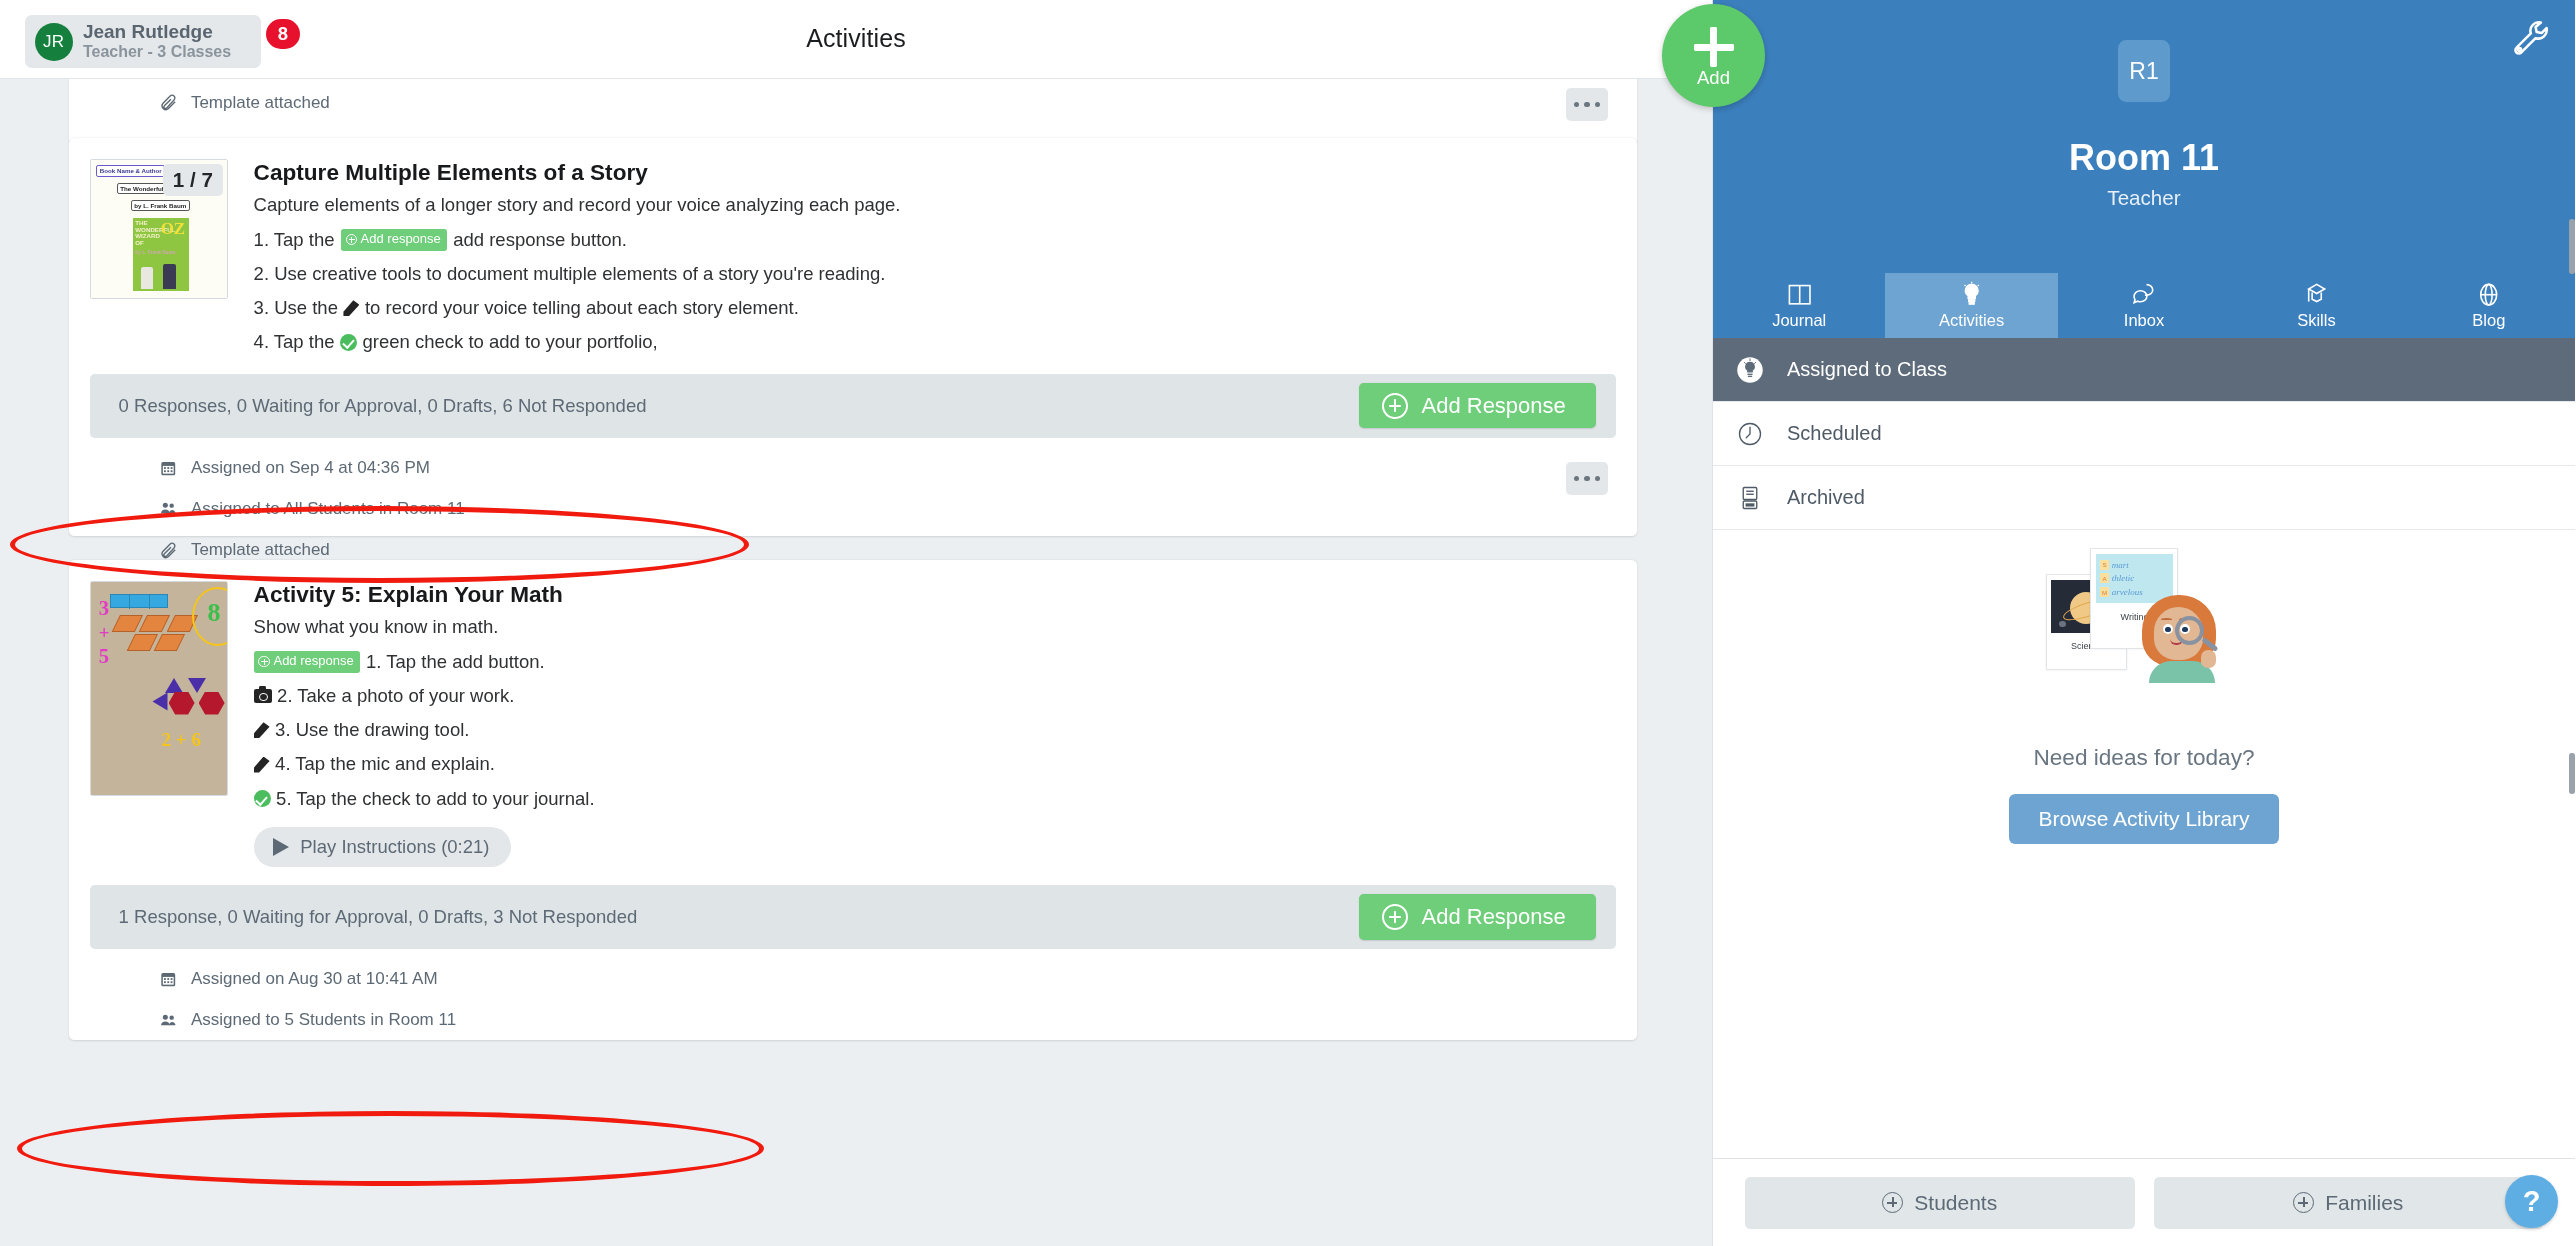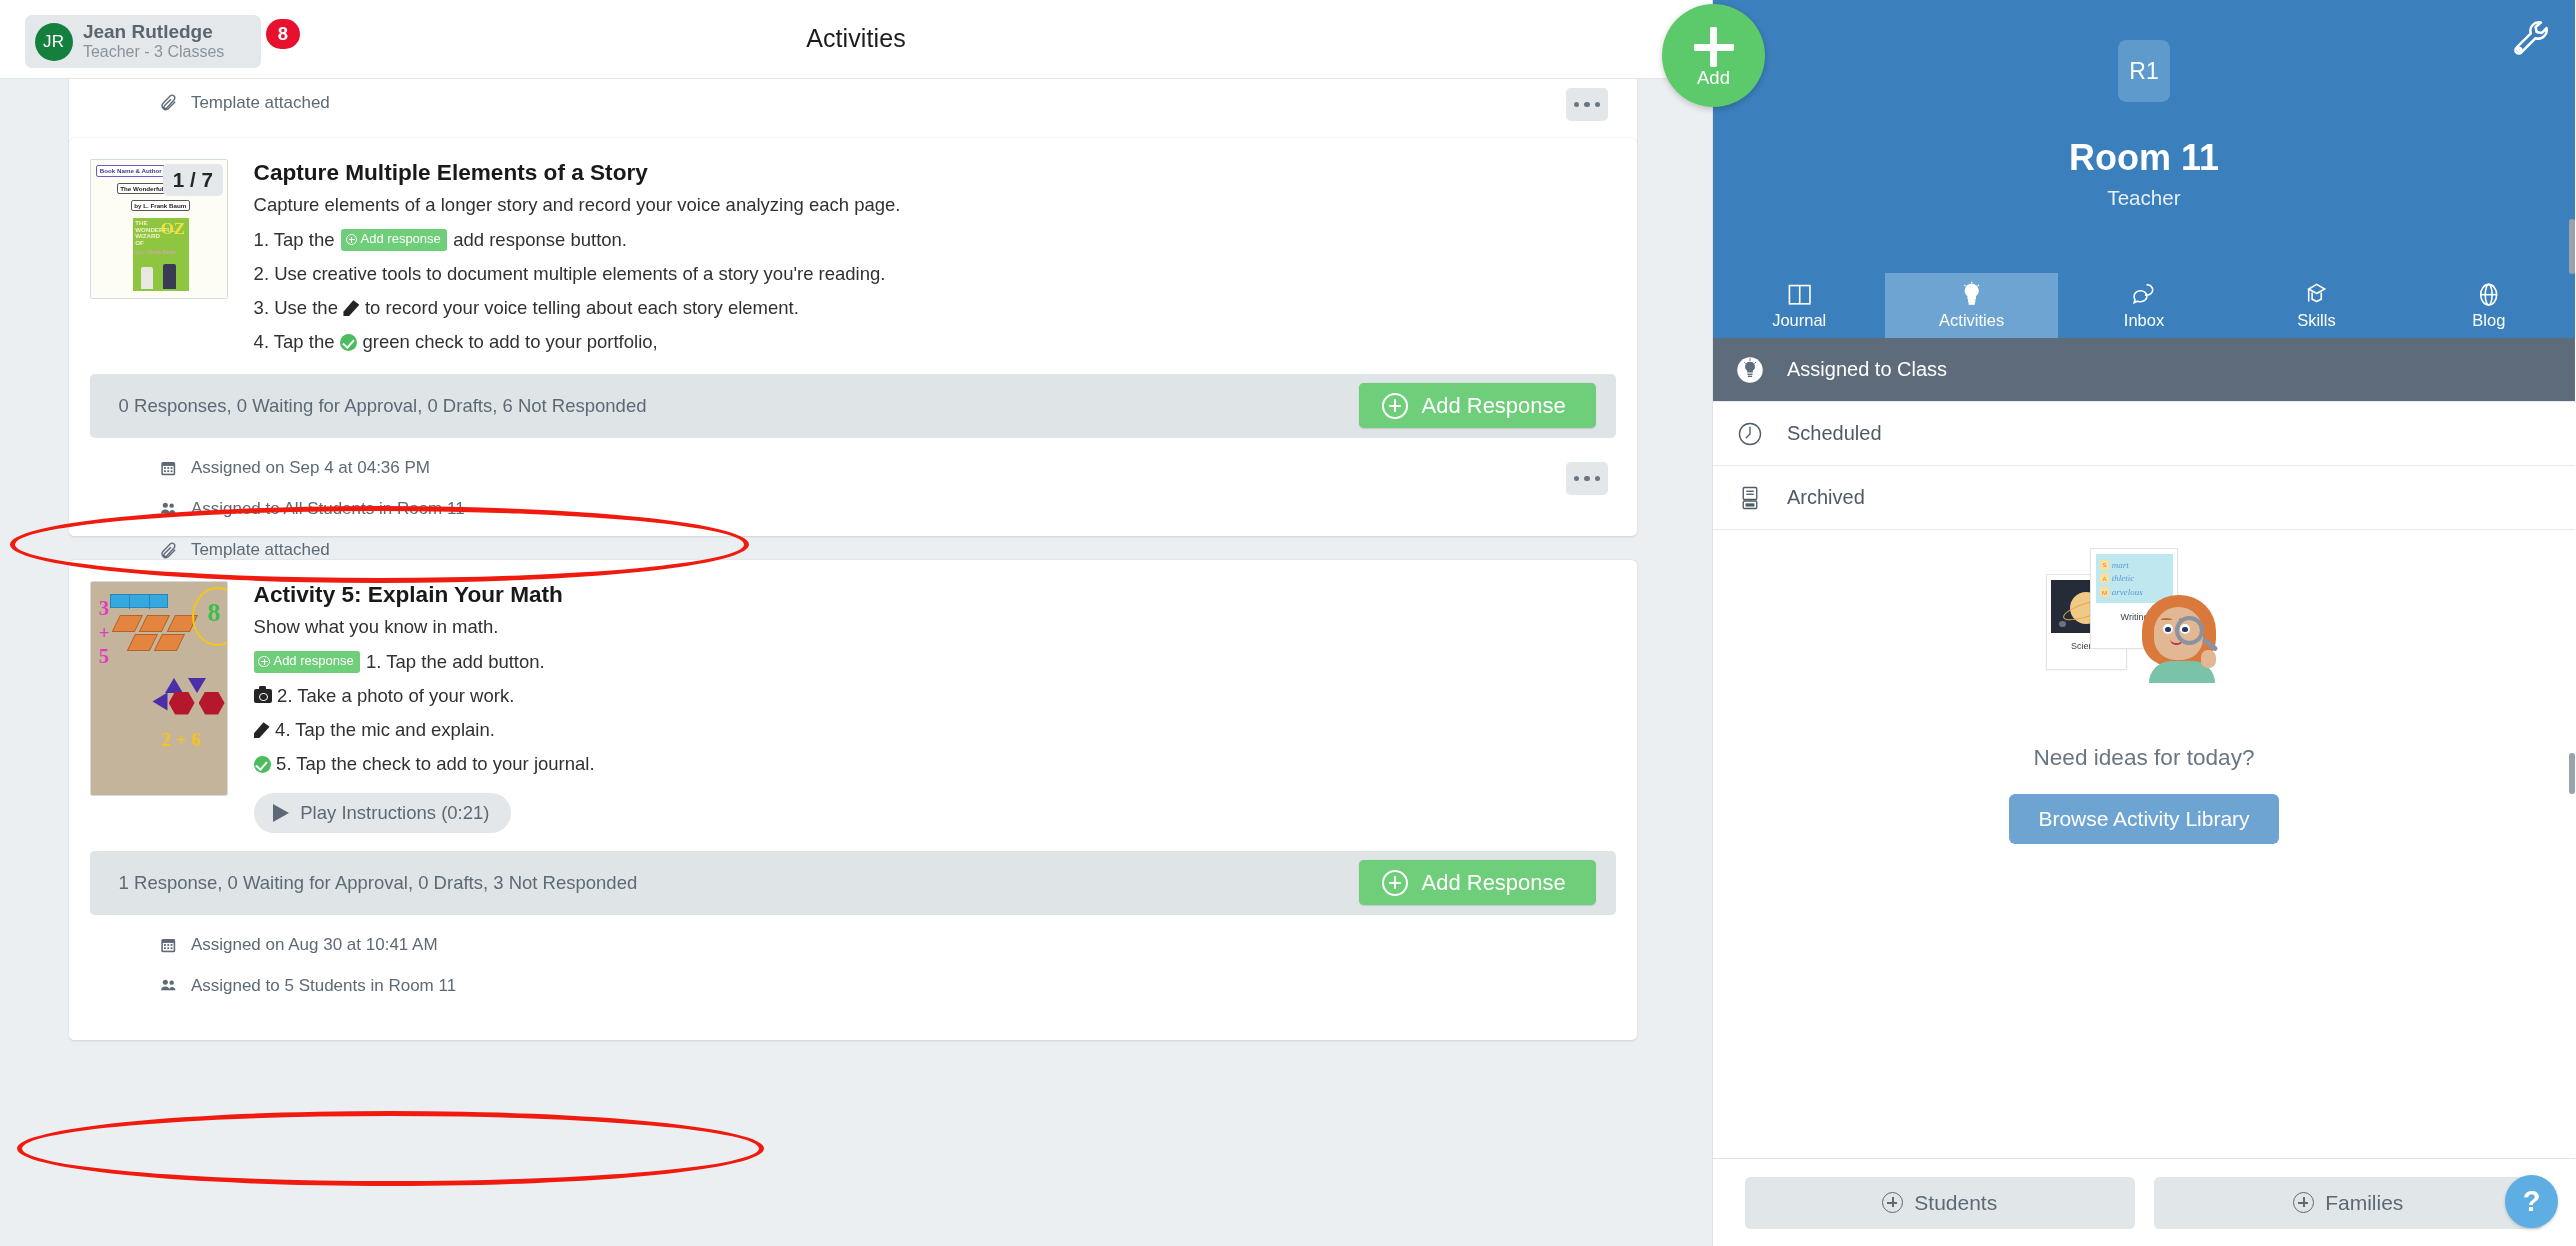--- a/index.html
+++ b/index.html
@@ -24,21 +24,21 @@
     display: flex; align-items: center; padding: 0 15px 0 9.6px; gap: 10.3px;
   }
   .avatar {
     width: 38px; height: 38px; border-radius: 50%;
     background: #15803d; color: #ffffff;
     display: flex; align-items: center; justify-content: center;
     font-size: 17px; font-weight: 400; letter-spacing: 0.3px;
   }
   .user-meta { display: flex; flex-direction: column; justify-content: center; gap: 0.7px; }
   .user-name { font-size: 19px; font-weight: bold; color: #5a6570; line-height: 1.08; }
-  .user-role { font-size: 16px; color: #8a949d; line-height: 1.1; }
+  .user-role { font-size: 16px; color: #8a949d; line-height: 1.1; font-weight: bold; }
   .badge {
     position: absolute; left: 241px; top: 4.1px;
     min-width: 34px; height: 30px; padding: 0 9.6px;
     background: #e8112d; color: #fff; border-radius: 15px;
     display: flex; align-items: center; justify-content: center;
     font-size: 18.5px; font-weight: bold;
   }
   .page-title {
     position: absolute; left: 0; top: 0; width: 1712px; height: 77px;
     display: flex; align-items: center; justify-content: center;
@@ -544,20 +544,26 @@
             <span>1. Tap the add button.</span>
           </div>
 
           <div class="step">
             <span class="ico-inline" style="margin-left:0">
                 <span class="ico-cam"></span>
               </span>
             <span>2. Take a photo of your work.</span>
           </div>
 
+          <div class="step">
+            <span class="ico-inline" style="margin-left:0">
+                <span class="ico-mic"></span>
+              </span>
+            <span>3. Use the drawing tool.</span>
+          </div>
 
           <div class="step">
             <span class="ico-inline" style="margin-left:0">
                 <span class="ico-mic"></span>
               </span>
             <span>4. Tap the mic and explain.</span>
           </div>
 
           <div class="step">
             <span class="ico-inline" style="margin-left:0">

